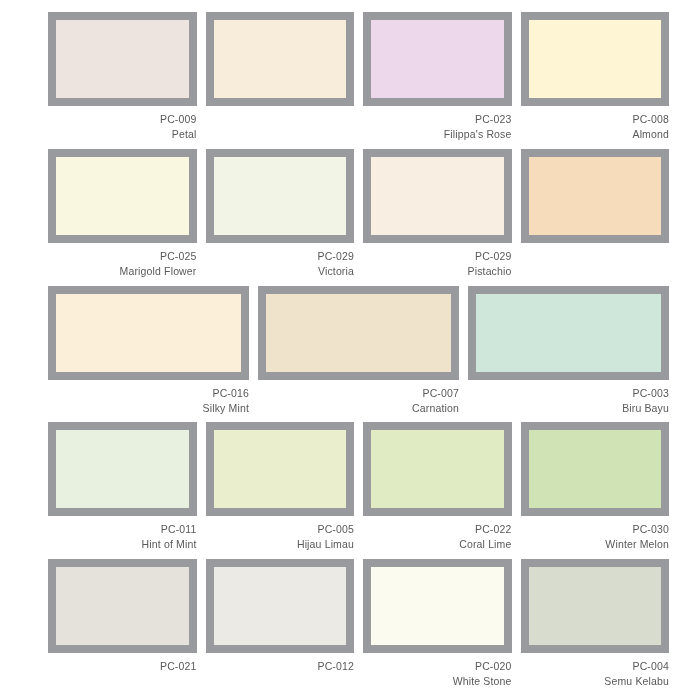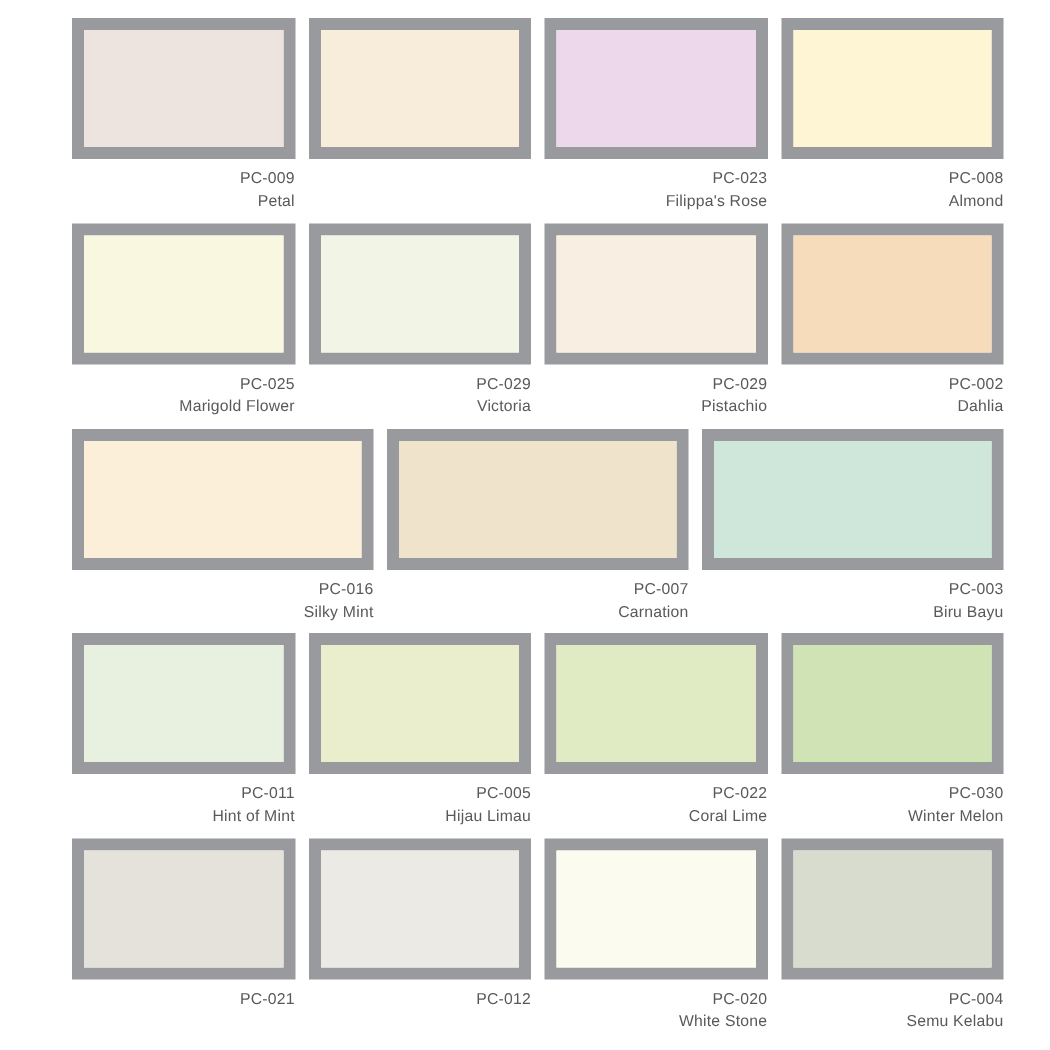--- a/index.html
+++ b/index.html
@@ -135,24 +135,20 @@
         </div>
         <div class="swatch-caption">
           <span class="swatch-code">PC-029</span>
           <span class="swatch-name">Pistachio</span>
         </div>
       </div>
       <div class="swatch-cell">
         <div class="swatch-frame" style="border-color: rgb(153, 154, 157);">
           <div class="swatch-chip" style="background-color: rgb(247, 220, 188);"></div>
         </div>
-        <div class="swatch-caption">
-          <span class="swatch-code">PC-002</span>
-          <span class="swatch-name">Dahlia</span>
-        </div>
       </div>
     </div>
     <div class="swatch-row">
       <div class="swatch-cell">
         <div class="swatch-frame" style="border-color: rgb(153, 154, 157);">
           <div class="swatch-chip" style="background-color: rgb(251, 239, 217);"></div>
         </div>
         <div class="swatch-caption">
           <span class="swatch-code">PC-016</span>
           <span class="swatch-name">Silky Mint</span>

